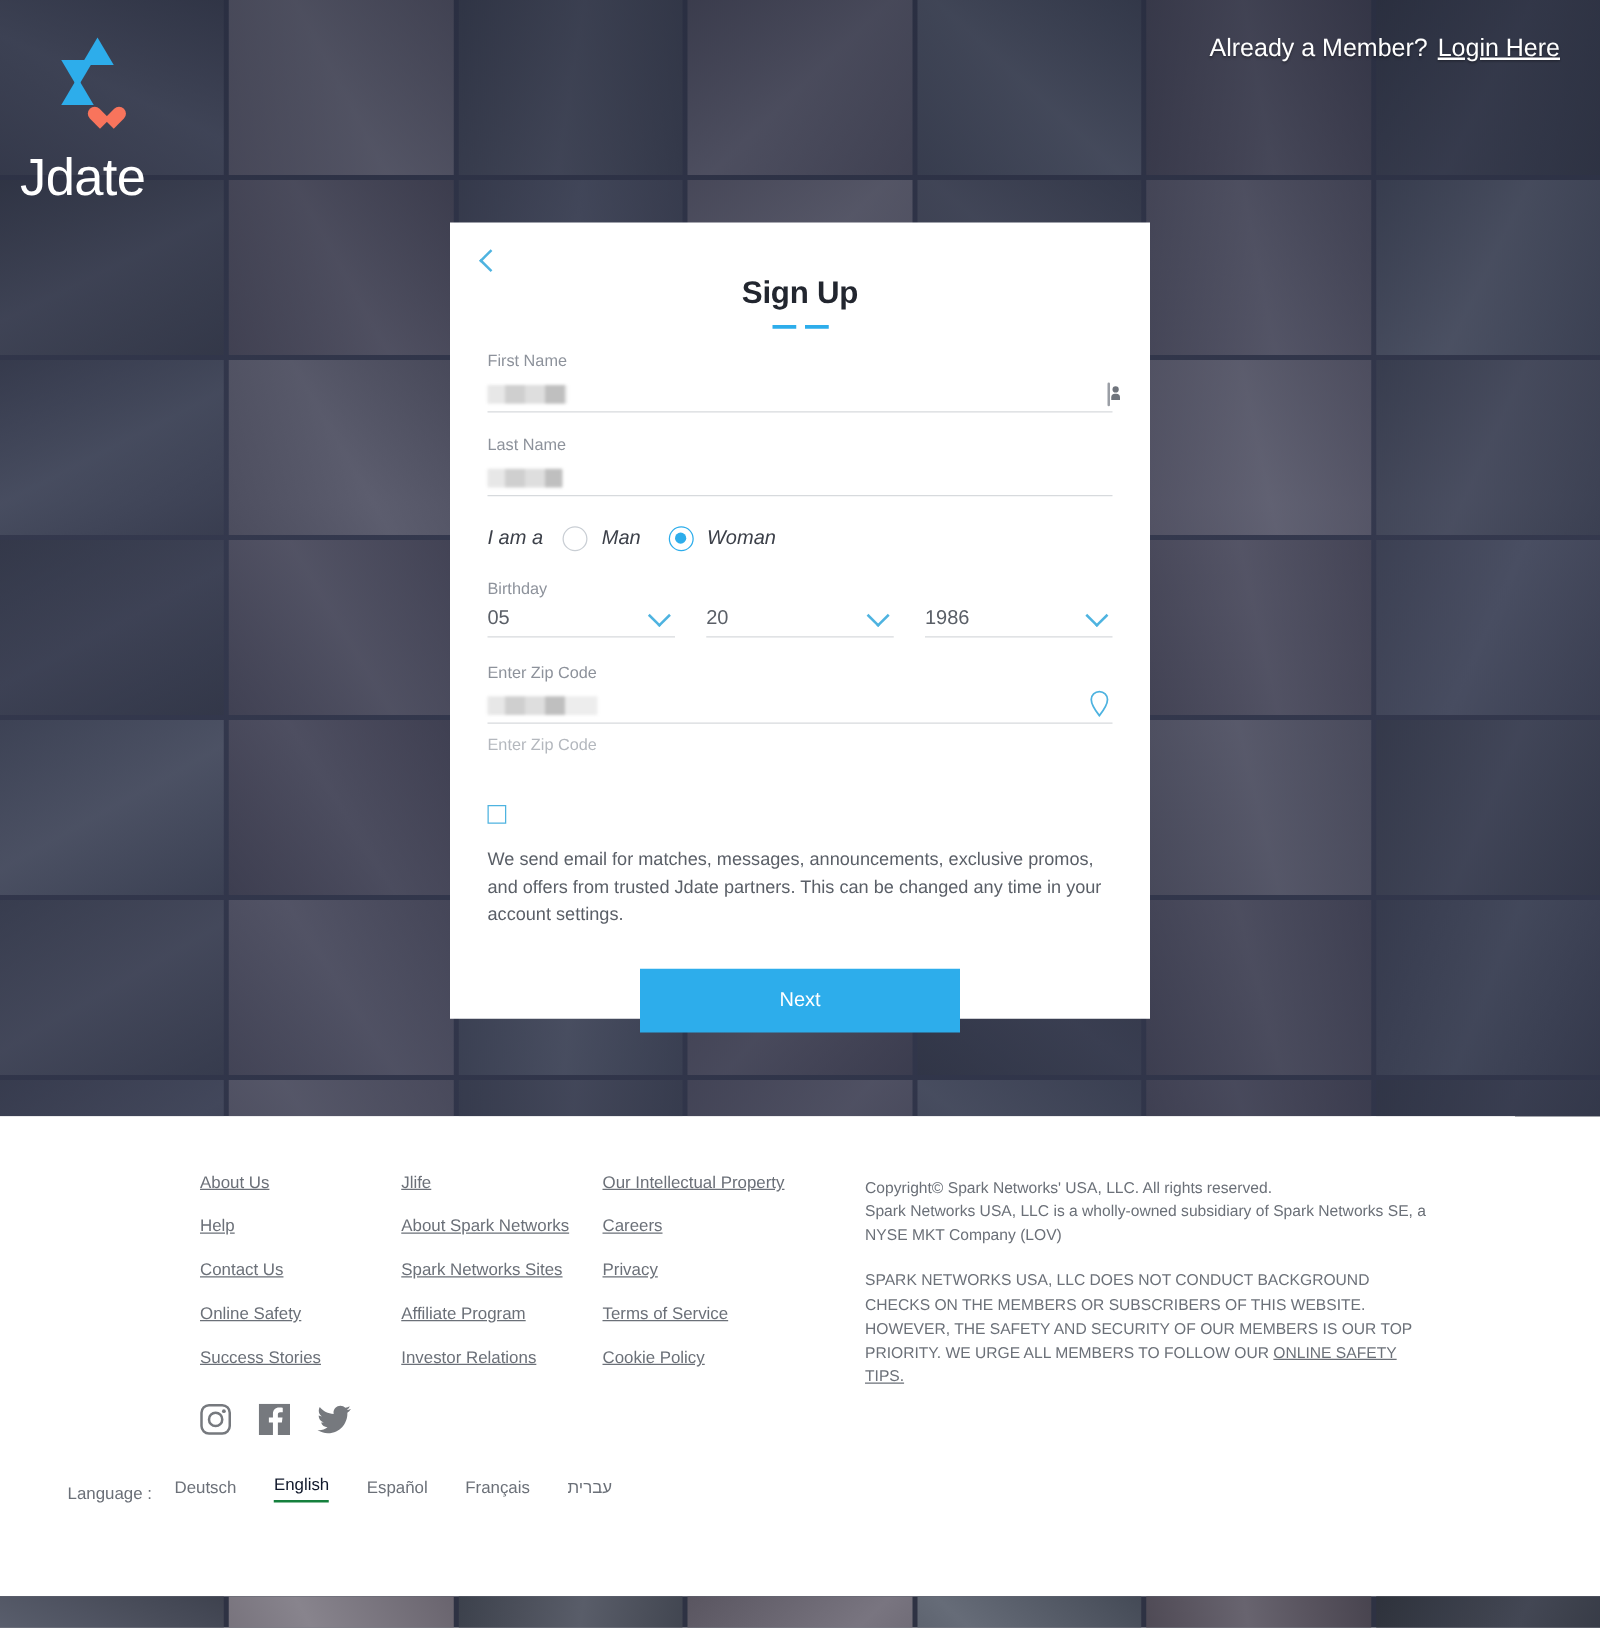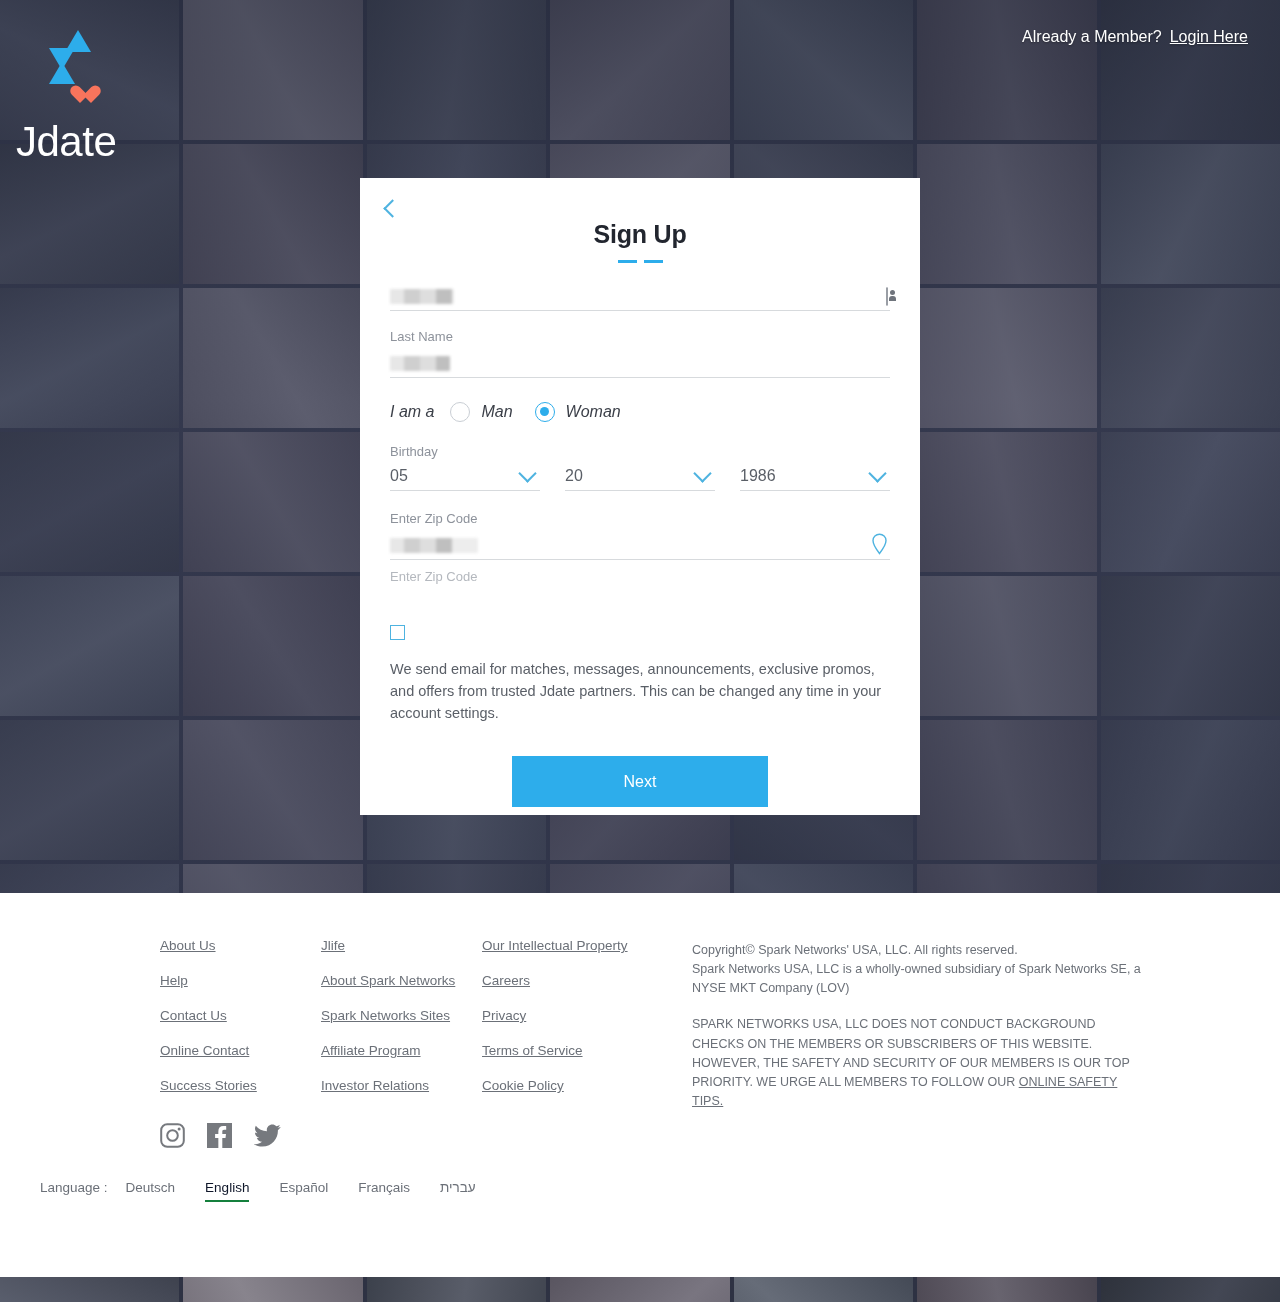--- a/index.html
+++ b/index.html
@@ -64,21 +64,21 @@
   .heart:before { left: 11px; transform: rotate(-45deg); transform-origin: 0 100%; }
   .heart:after  { left: 11px; transform: rotate(45deg);  transform-origin: 100% 100%; }
   .logo-text {
     color: #fff; font-size: 42px; letter-spacing: -0.5px;
     margin-left: -2px; margin-top: 18px; font-weight: 400;
   }
 
   
   .member-bar {
     position: absolute; right: 32px; top: 28px;
-    color: #ffffff; font-size: 16px; z-index: 6;
+    color: #ffffff; font-size: 20px; z-index: 6;
     text-shadow: 0 1px 2px rgba(0,0,0,0.35);
   }
   .member-bar a {
     color: #ffffff; text-decoration: underline; margin-left: 8px;
   }
 
   
   .card {
     position: absolute;
     left: 360px; top: 178px;
@@ -207,22 +207,22 @@
   .copy-block { width: 450px; margin-left: 15px; padding-top: 3px; }
   .copy-block p { font-size: 12.5px; color: #6b7078; line-height: 1.53; }
   .copy-block p.caps { margin-top: 17px; }
   .copy-block a { color: #6b7078; text-decoration: underline; }
 
   .socials { display: flex; gap: 22px; padding: 10px 0 0 160px; }
   .soc { width: 25px; height: 25px; cursor: pointer; }
   .soc svg { display: block; }
 
   .lang-bar {
-    display: flex; align-items: flex-start;
-    padding: 32px 0 0 40px; font-size: 13.5px; color: #6b7078;
+    display: flex; align-items: flex-end;
+    padding: 32px 0 0 54px; font-size: 13.5px; color: #6b7078;
   }
   .lang-bar .lbl { margin-right: 18px; }
   .lang-bar a {
     color: #6b7078; text-decoration: none; margin-right: 30px;
     padding-bottom: 5px;
   }
   .lang-bar a.active { color: #0f172a; border-bottom: 2px solid #15803d; }
 
   
   .bottom-strip {
@@ -305,20 +305,21 @@
   <div class="card">
     <div class="back-chevron"></div>
 
     <div class="card-title">Sign Up</div>
     <div class="title-dashes">
       <span></span>
         <span></span>
     </div>
 
     <div class="field">
+      <div class="field-label">First Name</div>
       <div class="field-line">
         <div class="redact fn"></div>
         <span class="input-icon"><span class="id-icon"></span></span>
       </div>
     </div>
 
     <div class="field">
       <div class="field-label">Last Name</div>
       <div class="field-line">
         <div class="redact ln"></div>
@@ -375,21 +376,21 @@
     <button class="next-btn">Next</button>
   </div>
 </div>
 
 <div class="footer">
   <div class="footer-inner">
     <div class="link-col">
       <a href="#">About Us</a>
       <a href="#">Help</a>
       <a href="#">Contact Us</a>
-      <a href="#">Online Contact</a>
+      <a href="#">Online Safety</a>
       <a href="#">Success Stories</a>
     </div>
     <div class="link-col">
       <a href="#">Jlife</a>
       <a href="#">About Spark Networks</a>
       <a href="#">Spark Networks Sites</a>
       <a href="#">Affiliate Program</a>
       <a href="#">Investor Relations</a>
     </div>
     <div class="link-col wide">

